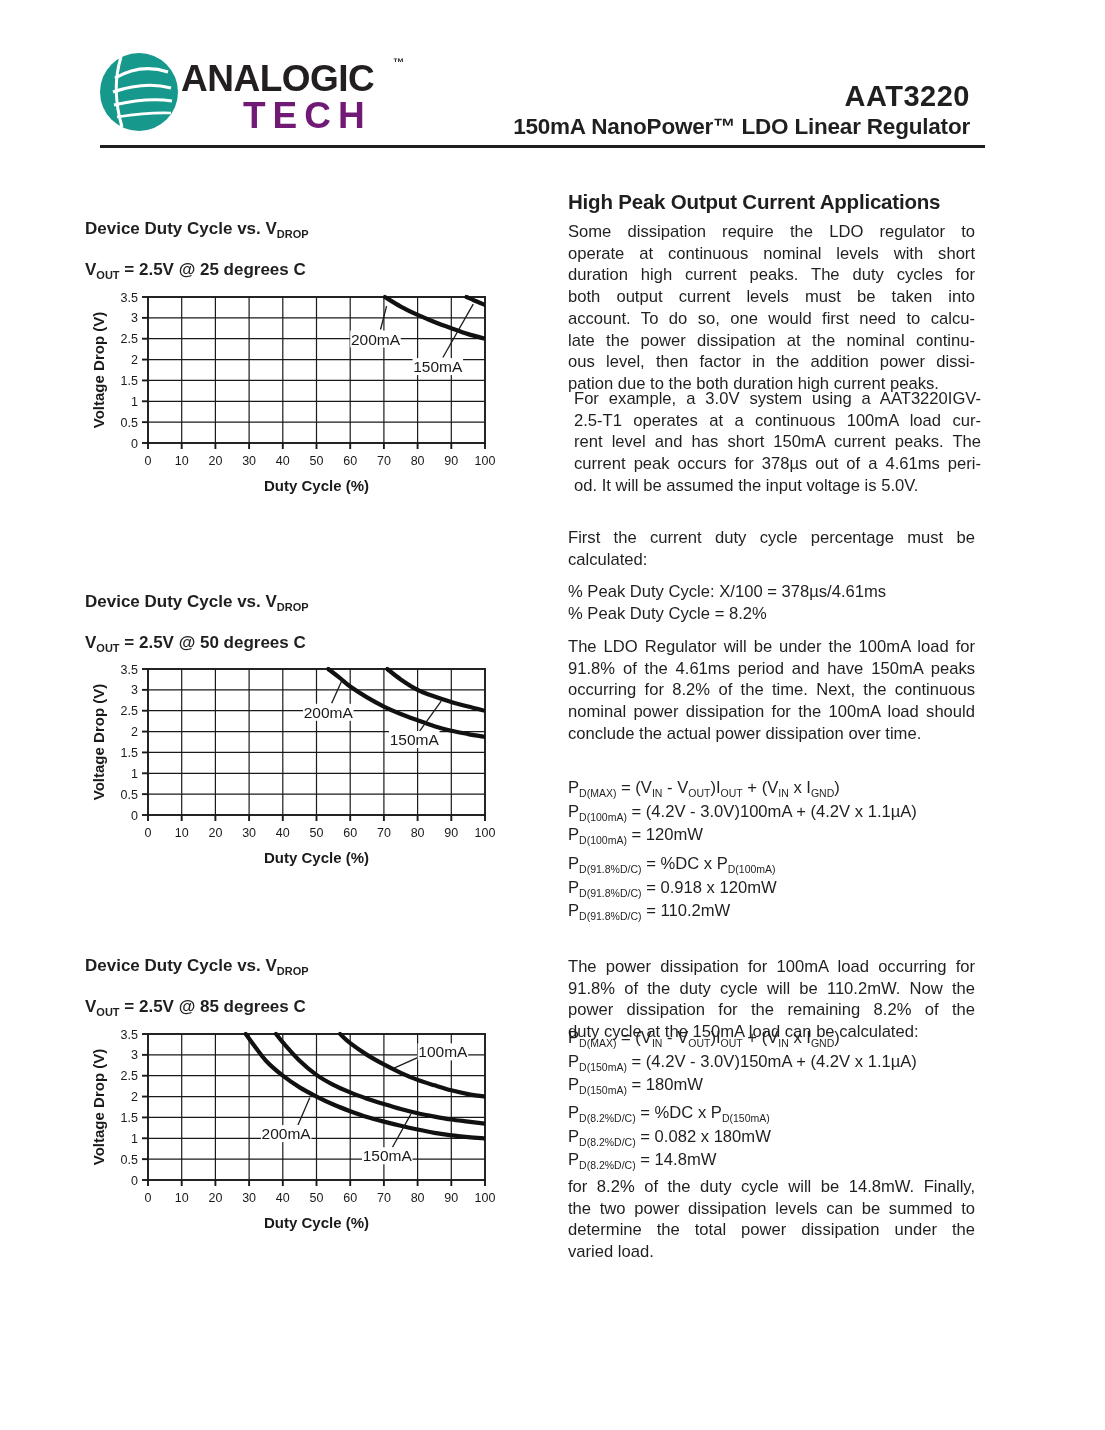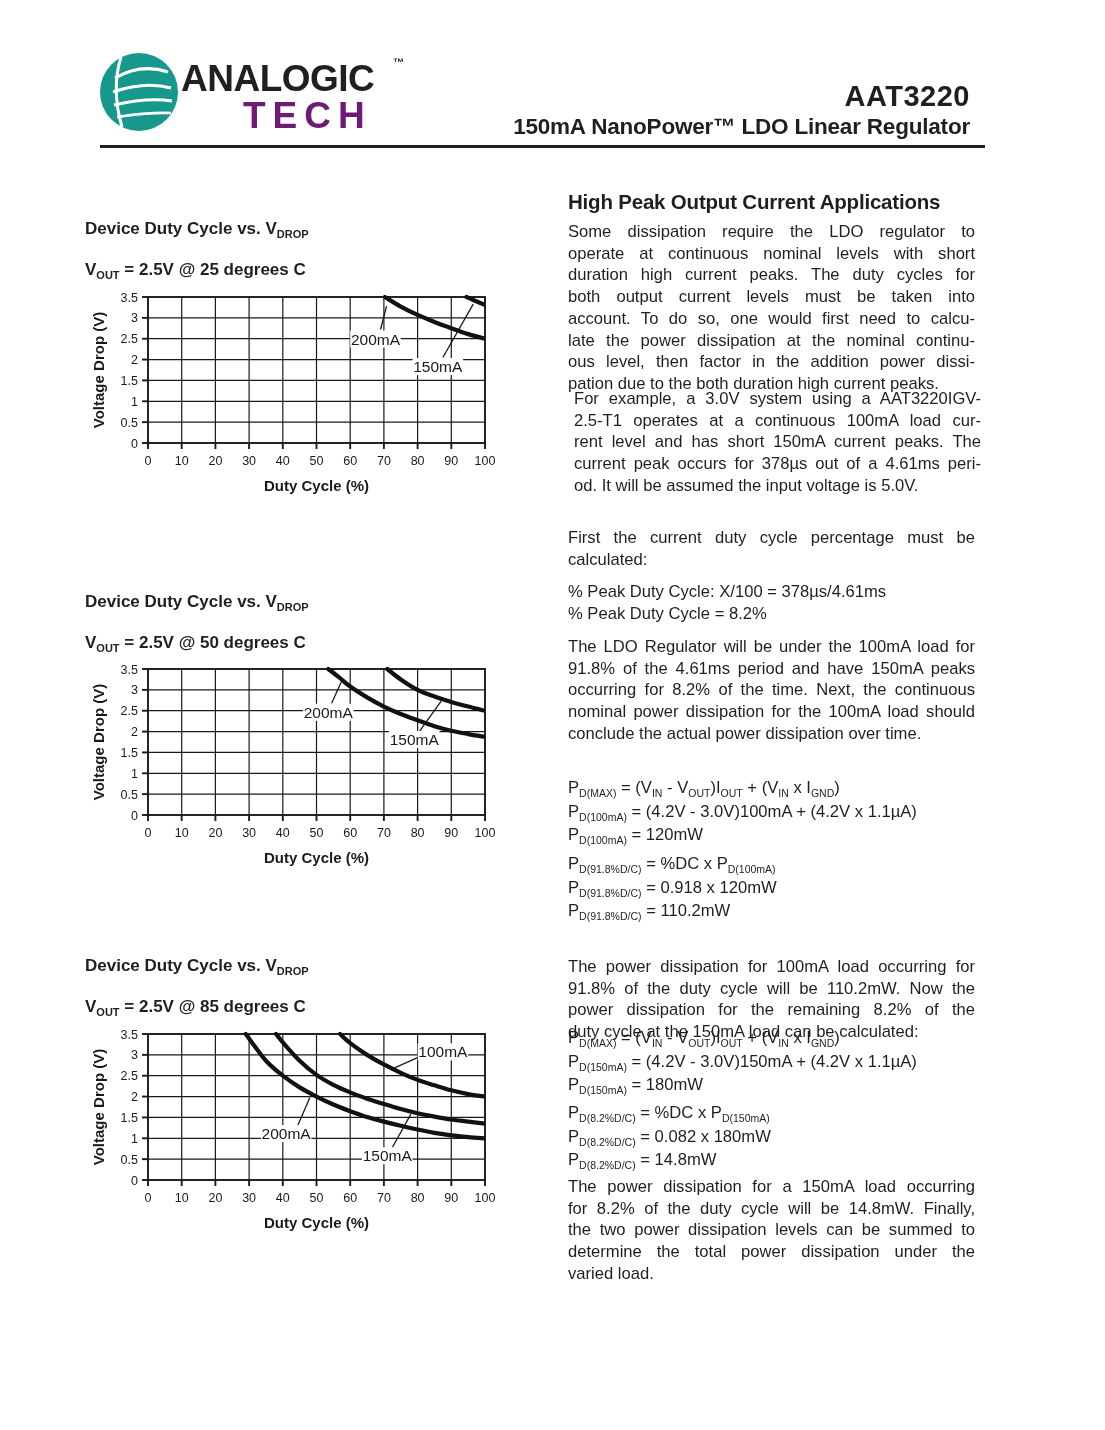--- a/index.html
+++ b/index.html
@@ -375,21 +375,20 @@
       <div>P<sub>D(150mA)</sub> = 180mW</div>
     </div>
 
   <div class="abs rcol eqblock" style="left:568px;top:1101px;">
       <div>P<sub>D(8.2%D/C)</sub> = %DC x P<sub>D(150mA)</sub></div>
       <div>P<sub>D(8.2%D/C)</sub> = 0.082 x 180mW</div>
       <div>P<sub>D(8.2%D/C)</sub> = 14.8mW</div>
     </div>
 
   <div class="abs rcol para" style="left:568px;top:1176px;">
-      <div>The power dissipation for a 150mA load occurring</div>
       <div>for 8.2% of the duty cycle will be 14.8mW.  Finally,</div>
       <div>the two power dissipation levels can be summed to</div>
       <div>determine the total power dissipation under the</div>
       <div>varied load.</div>
     </div>
 
   <div class="abs rule" style="left:100px;top:1324px;width:885px;"></div>
   <div class="abs pageno" style="left:98px;top:1351px;">12</div>
   <div class="abs docver" style="left:600px;top:1354px;width:375px;">3220.2001.09.1.0</div>
 

